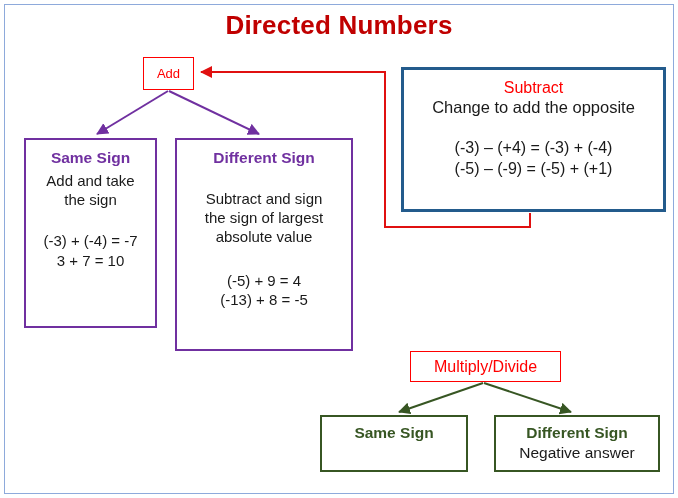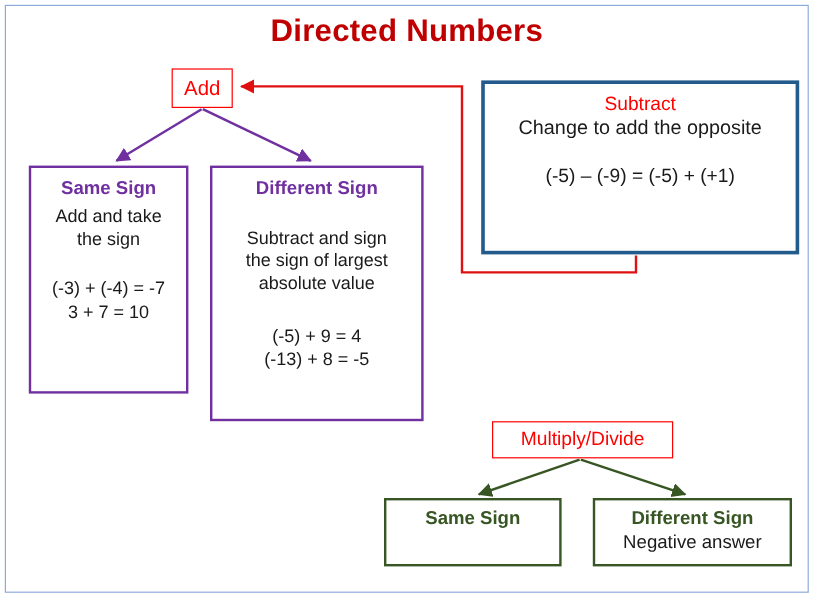--- a/index.html
+++ b/index.html
@@ -57,21 +57,21 @@
     background: #ffffff;
     display: flex;
     flex-direction: column;
     align-items: center;
   }
 
   
   .tag-box {
     border: 1px solid #ff0000;
     color: #ff0000;
-    font-size: 17px;
+    font-size: 13px;
     justify-content: center;
   }
 
   #node-add {
     left: 143px;
     top: 57px;
     width: 51px;
     height: 33px;
   }
   #node-multiply-divide {
@@ -236,20 +236,21 @@
     <div class="node-examples">
       <div>(-5) + 9 = 4</div>
       <div>(-13) + 8 = -5</div>
     </div>
   </div>
 
   <div class="node" id="node-subtract">
     <div class="node-title">Subtract</div>
     <div class="node-body">Change to add the opposite</div>
     <div class="node-examples">
+      <div>(-3) – (+4) = (-3) + (-4)</div>
       <div>(-5) – (-9) = (-5) + (+1)</div>
     </div>
   </div>
 
   <div class="node tag-box" id="node-multiply-divide">
     <span>Multiply/Divide</span>
   </div>
 
   <div class="node green-box" id="node-same-sign-mult">
     <div class="node-title">Same Sign</div>

